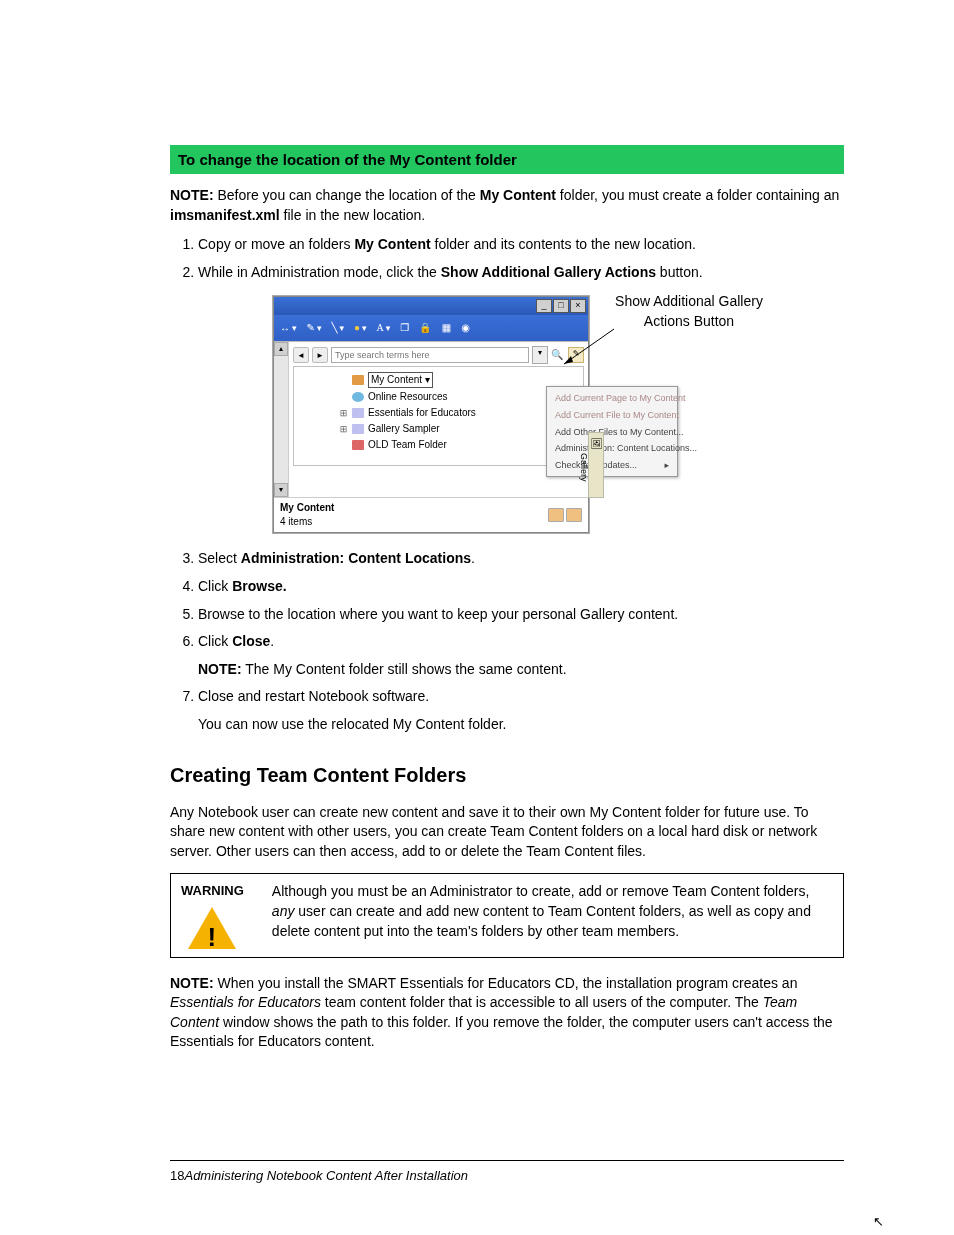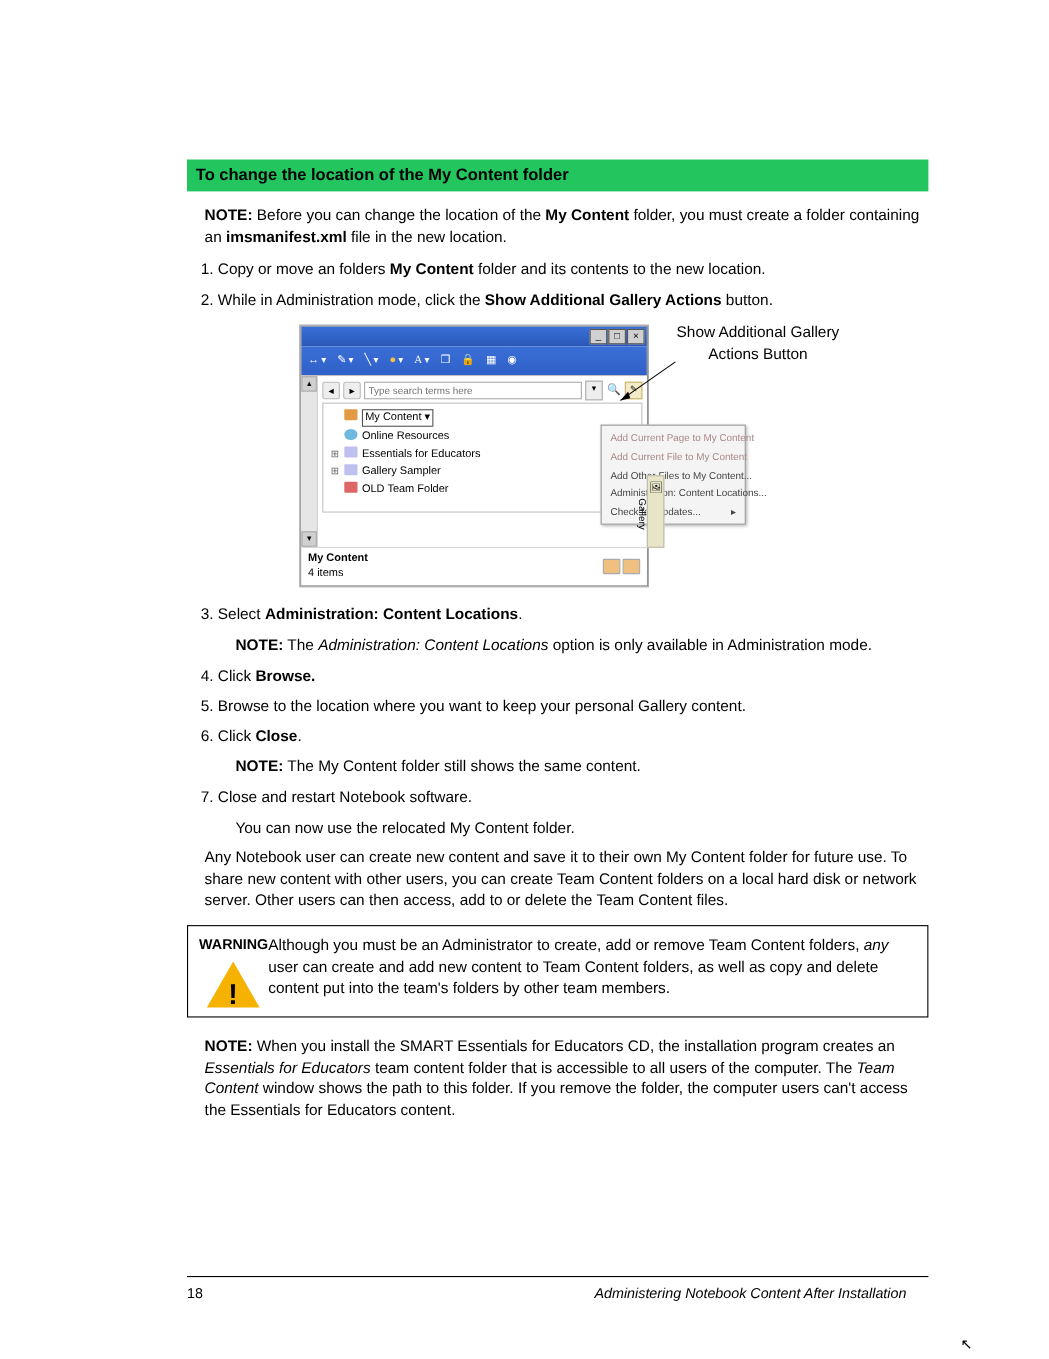--- a/index.html
+++ b/index.html
@@ -18,21 +18,21 @@
     box-sizing: border-box;
     position: relative;
   }
   .proc-heading {
     background: #22c55e;
     font-weight: bold;
     font-size: 15px;
     padding: 4px 8px;
     margin-bottom: 12px;
   }
-  p { margin: 0 0 10px 16px; }
+  p { margin: 0 0 10px 0; }
   .note-lead { font-weight: bold; }
   ol.steps { margin: 10px 0 0 0; padding-left: 28px; }
   ol.steps > li { margin-bottom: 8px; }
   ol.steps > li .sub { margin-top: 8px; margin-bottom: 8px; }
   .figure-wrap {
     display: flex;
     justify-content: center;
     gap: 20px;
     margin: 14px 0 16px 0;
     align-items: flex-start;
@@ -100,21 +100,21 @@
   }
   .searchbar{
     display:flex;align-items:center;gap:3px;margin-bottom:2px;
   }
   .searchbar .navbtn{width:14px;height:14px;border:1px solid #bbb;background:#eee;border-radius:2px;display:flex;align-items:center;justify-content:center;font-size:8px;}
   .searchbar input{flex:1;height:14px;font-size:9px;padding:0 3px;border:1px solid #aaa;}
   .searchbar .dd{width:14px;height:16px;border:1px solid #aaa;background:#eee;font-size:8px;text-align:center;}
   .searchbar .mag{width:14px;height:14px;font-size:10px;text-align:center;}
   .searchbar .xtra{width:14px;height:14px;border:1px solid #c9b36f;background:#f5eac7;font-size:8px;text-align:center;}
   .tree{border:1px solid #c0c0c0;padding:4px 6px;background:#fff;font-size:10px;min-height:90px;}
-  .tree-row{display:flex;gap:4px;padding:1px 0;}
+  .tree-row{display:flex;align-items:center;gap:4px;padding:1px 0;margin-left:39px;}
   .tree-row .exp{width:9px;text-align:center;color:#666;font-size:9px;}
   .tree-row .ticon{width:12px;height:10px;}
   .my-content .ticon{background:#e29a44;border-radius:1px;}
   .online .ticon{background:#6fb8e0;border-radius:50%;}
   .folder .ticon{background:#c0c0f0;border-radius:1px;}
   .oldteam .ticon{background:#d66;border-radius:1px;}
   .my-content-sel{border:1px solid #555;padding:0 2px;}
   .menu-popup{
     position:absolute;
     right:-90px;
@@ -148,21 +148,21 @@
   
   h2.section {
     font-size: 20px;
     font-weight: bold;
     margin: 26px 0 14px 0;
   }
   .warning-box{
     border:1px solid #000;
     display:flex;
     padding:8px 10px;
-    gap:0;
+    gap:28px;
     margin:12px 0 16px 0;
     align-items:flex-start;
   }
   .warning-left{
     text-align:center;
     font-weight:bold;
     font-size:13px;
     width:70px;
   }
   .warn-tri{
@@ -178,21 +178,21 @@
     font-size:26px;font-weight:bold;color:#000;
   }
   .footer{
     position:absolute;
     bottom:50px;left:170px;right:110px;
     border-top:1px solid #000;
     padding-top:6px;
     display:flex;justify-content:space-between;
     font-size:13px;
   }
-  .footer .title{font-style:italic;flex:1;text-align:right;}
+  .footer .title{font-style:italic;flex:1;text-align:left;}
 </style>
 </head>
 <body>
 
 <div class="page">
 
   <div class="proc-heading">To change the location of the My Content folder</div>
 
   <p>
     <span class="note-lead">NOTE:</span><span> Before you can change the location of the </span><b>My Content</b><span> folder, you must create a folder containing an </span><b>imsmanifest.xml</b><span> file in the new location.</span>
@@ -293,21 +293,20 @@
           <svg width="60" height="60" style="position:absolute;left:-50px;top:28px">
             <line x1="55" y1="5" x2="5" y2="40" stroke="#000" stroke-width="1"></line>
             <polygon points="5,40 12,32 14,38" fill="#000"></polygon>
           </svg>
         </div>
       </div>
     </li>
 
     <li>
       <span>Select </span><b>Administration: Content Locations</b><span>.</span>
-      <p class="sub"><b>NOTE:</b><span> The </span><i>Administration: Content Locations</i><span> option is only available in Administration mode.</span></p>
     </li>
 
     <li>
       <span>Click </span><b>Browse.</b>
     </li>
 
     <li>
       <span>Browse to the location where you want to keep your personal Gallery content.</span>
     </li>
 
@@ -315,20 +314,21 @@
       <span>Click </span><b>Close</b><span>.</span>
       <p class="sub" style="margin-bottom:2px"><b>NOTE:</b><span> The My Content folder still shows the same content.</span></p>
     </li>
 
     <li>
       <span>Close and restart Notebook software.</span>
       <p class="sub">You can now use the relocated My Content folder.</p>
     </li>
   </ol>
 
+  <h2 class="section">Creating Team Content Folders</h2>
 
   <p>Any Notebook user can create new content and save it to their own My Content folder for future use. To share new content with other users, you can create Team Content folders on a local hard disk or network server. Other users can then access, add to or delete the Team Content files.</p>
 
   <div class="warning-box">
     <div class="warning-left">
       <div>WARNING</div>
       <div class="warn-tri"></div>
     </div>
     <div>
       <span>Although you must be an Administrator to create, add or remove Team Content folders, </span><i>any</i><span> user can create and add new content to Team Content folders, as well as copy and delete content put into the team's folders by other team members.</span>

